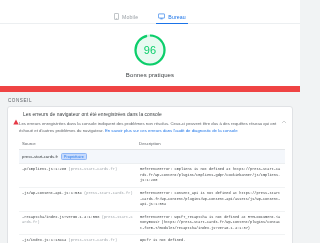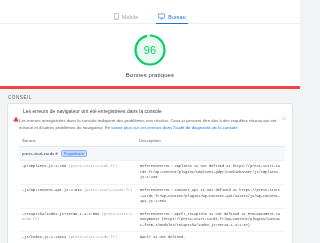--- a/index.html
+++ b/index.html
@@ -7,21 +7,21 @@
     width: 300px; height: 243px;
     background: #f1f3f4;
     font-family: "Liberation Sans", sans-serif;
     -webkit-font-smoothing: antialiased;
   }
   #app { width: 300px; height: 243px; position: relative; overflow: hidden; background:#f1f3f4; }
 
   
   .top-card {
     background: #ffffff;
-    border-bottom: 3px solid #ef4444;
+    border-bottom: 6px solid #ef4444;
     padding-top: 4px;
   }
   .tabbar {
     display: flex; justify-content: center; align-items: flex-end;
     gap: 16px; height: 20px;
     border-bottom: 1px solid #eceff1;
   }
   .tab {
     display: flex; align-items: center; gap: 3px;
     padding: 0 2px 3px 2px;

